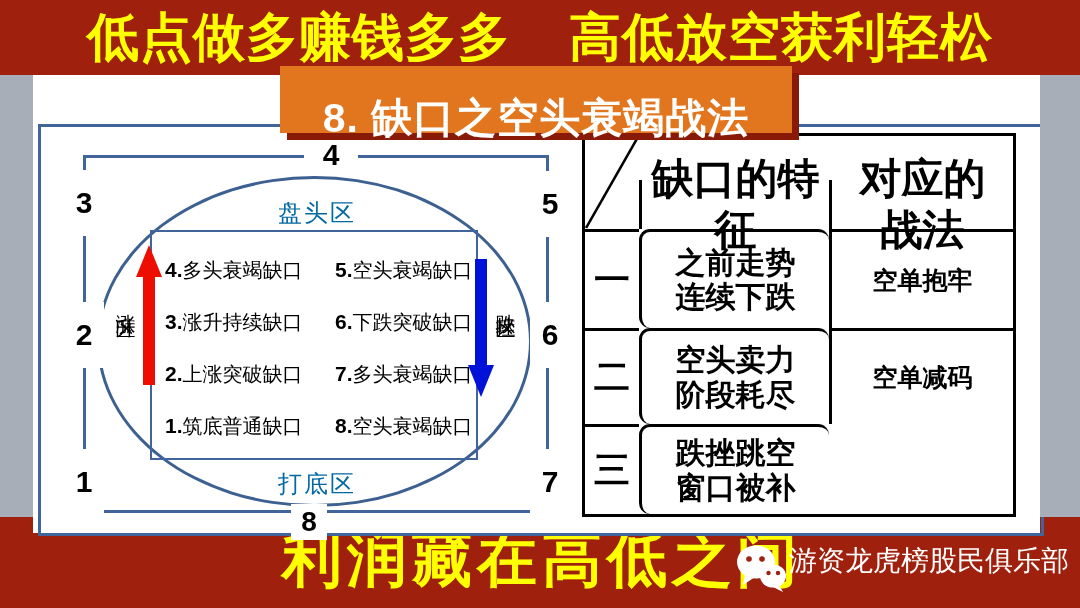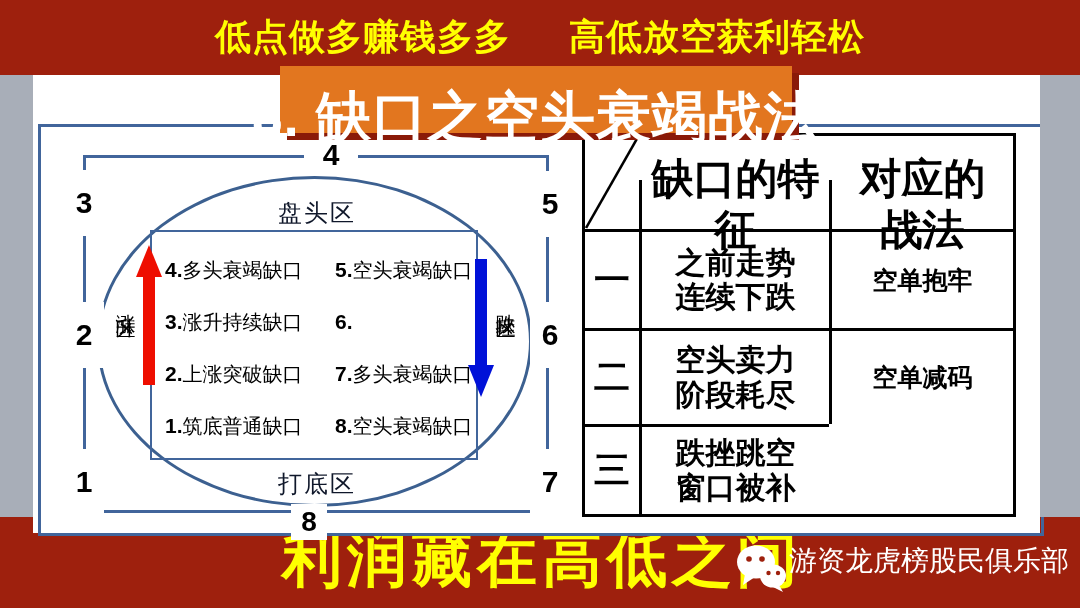--- a/index.html
+++ b/index.html
@@ -7,21 +7,21 @@
     position:relative;width:1080px;height:608px;overflow:hidden;
     background:#fff;font-family:"Liberation Sans",sans-serif;
     -webkit-font-smoothing:antialiased;
   }
   
   .top-banner{
     position:absolute;left:0;top:0;width:1080px;height:75px;background:#9E200D;
     display:flex;align-items:center;justify-content:center;gap:58px;z-index:5;
   }
   .top-banner span{
-    color:#FFFF00;font-size:36px;font-weight:bold;letter-spacing:1px;white-space:nowrap;
+    color:#FFFF00;font-size:52px;font-weight:bold;letter-spacing:1px;white-space:nowrap;
     font-family:"Liberation Sans",sans-serif;
   }
   .bottom-banner{
     position:absolute;left:0;top:517px;width:1080px;height:91px;background:#9E200D;z-index:0;
   }
   .slogan{
     position:absolute;left:282px;top:528px;color:#FFFF00;font-size:60px;font-weight:bold;
     letter-spacing:5px;white-space:nowrap;z-index:1;line-height:64px;
   }
   .brand{
@@ -35,35 +35,35 @@
   .gray-right{left:1040px;width:40px;}
   
   .content{position:absolute;left:33px;top:75px;width:1007px;height:458px;background:#fff;z-index:1;}
   .frame{position:absolute;left:38px;top:124px;width:1000px;height:406px;border:3px solid #41659B;z-index:1;}
   
   .title-shadow{position:absolute;left:287px;top:73px;width:512px;height:67px;background:#8A1A08;z-index:6;}
   .title-box{
     position:absolute;left:280px;top:66px;width:512px;height:67px;background:#E2761F;z-index:7;
     display:flex;align-items:center;justify-content:center;
   }
-  .title-box span{color:#fff;font-size:55px;font-weight:bold;letter-spacing:1px;white-space:nowrap;margin-top:37px;}
+  .title-box span{color:#fff;font-size:41px;font-weight:bold;letter-spacing:1px;white-space:nowrap;margin-top:37px;}
   
   .cycle-rect{position:absolute;left:83px;top:155px;width:466px;height:358px;border:3px solid #41659B;box-sizing:border-box;z-index:2;}
   .ellipse{position:absolute;left:97px;top:176px;width:435px;height:331px;border:3px solid #3C6090;border-radius:50%;box-sizing:border-box;z-index:2;}
   .num-label{
     position:absolute;background:#fff;color:#000;font-weight:bold;font-size:30px;
     display:flex;align-items:center;justify-content:center;z-index:3;line-height:1;
   }
   .nside{width:40px;height:66px;}
   .n1{left:64px;top:449px;} .n2{left:64px;top:302px;} .n3{left:64px;top:170px;}
   .n5{left:530px;top:171px;} .n6{left:530px;top:302px;} .n7{left:530px;top:449px;}
   .n4{left:304px;top:134px;width:54px;height:42px;}
   .n8{left:291px;top:504px;width:36px;height:36px;font-size:28px;}
   .zone-h{
-    position:absolute;width:120px;text-align:center;color:#0f172a;font-size:24px;z-index:3;
+    position:absolute;width:120px;text-align:center;color:#0369a1;font-size:24px;z-index:3;
     font-family:"Liberation Serif",serif;letter-spacing:2px;
   }
   .zone-top{left:257px;top:197px;} .zone-bottom{left:257px;top:468px;font-family:Liberation Serif, serif;}
   .zone-v{
     position:absolute;writing-mode:vertical-rl;text-orientation:upright;color:#000;font-size:20px;
     letter-spacing:3px;z-index:3;font-family:"Liberation Serif",serif;
   }
   .zone-left{left:113px;top:298px;} .zone-right{left:493px;top:298px;}
   .inner-rect{
     position:absolute;left:150px;top:230px;width:328px;height:230px;border:2px solid #41659B;
@@ -86,21 +86,21 @@
   .gap-table{
     position:absolute;left:582px;top:133px;width:434px;height:384px;border:3px solid #000;
     box-sizing:border-box;display:grid;grid-template-columns:54px 190px 184px;
     grid-template-rows:93px 99px 96px 90px;background:#fff;z-index:2;
   }
   .tcell{display:flex;align-items:center;justify-content:center;color:#000;text-align:center;
     border-left:3px solid #000;border-top:3px solid #000;box-sizing:border-box;position:relative;}
   .tcell.c0{border-left:none;} .tcell.r0{border-top:none;}
   .th{font-size:42px;font-weight:bold;line-height:1.2;padding:0 8px;margin-top:44px;}
   .rowlab{font-size:36px;font-weight:bold;}
-  .feat{font-size:30px;font-weight:bold;white-space:pre-line;line-height:1.15;}
+  .feat{font-size:30px;font-weight:bold;white-space:pre-line;line-height:1.15;border-radius:11px;}
   .strat{font-size:25px;font-weight:bold;}
   .diag-svg{position:absolute;left:0;top:0;width:100%;height:100%;}
 </style>
 </head>
 <body>
 
 <div id="stage">
 
   <div class="bottom-banner"></div>
   <div class="slogan">利润藏在高低之间</div>
@@ -136,20 +136,21 @@
     <div class="gap-item">
         <b>5.</b>
         <span>空头衰竭缺口</span>
       </div>
     <div class="gap-item">
         <b>3.</b>
         <span>涨升持续缺口</span>
       </div>
     <div class="gap-item">
         <b>6.</b>
+        <span>下跌突破缺口</span>
       </div>
     <div class="gap-item">
         <b>2.</b>
         <span>上涨突破缺口</span>
       </div>
     <div class="gap-item">
         <b>7.</b>
         <span>多头衰竭缺口</span>
       </div>
     <div class="gap-item">

